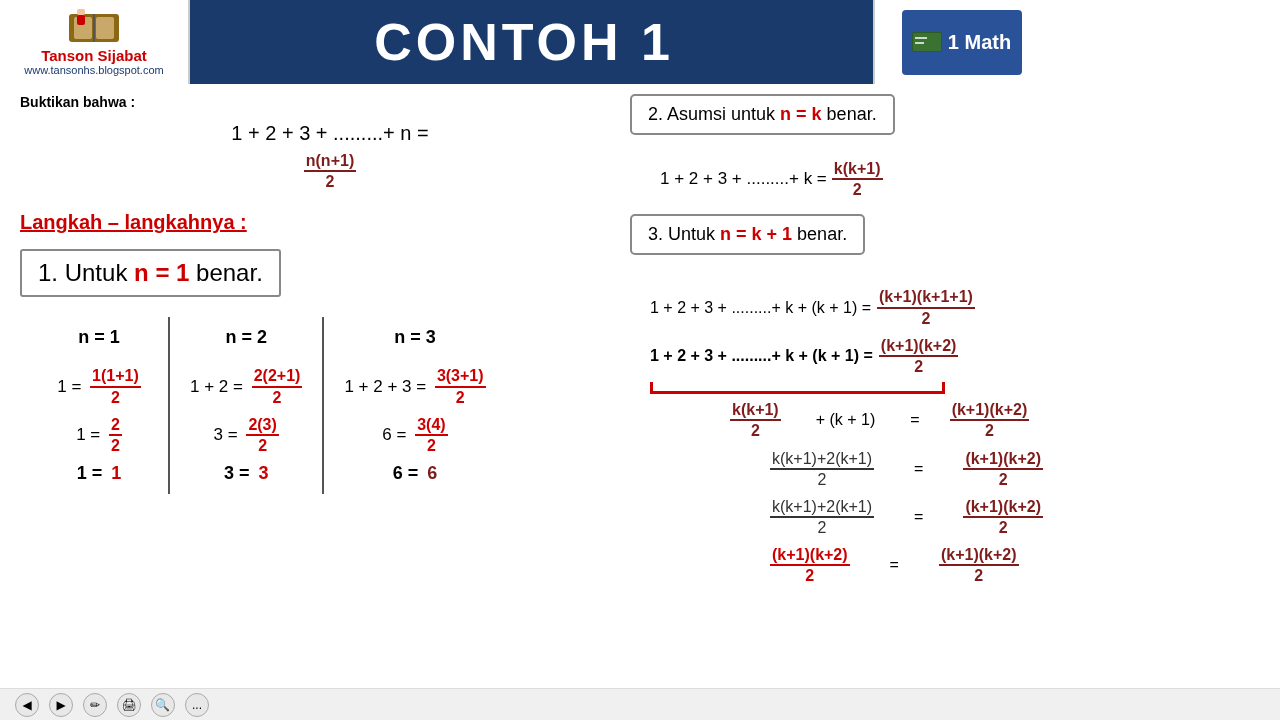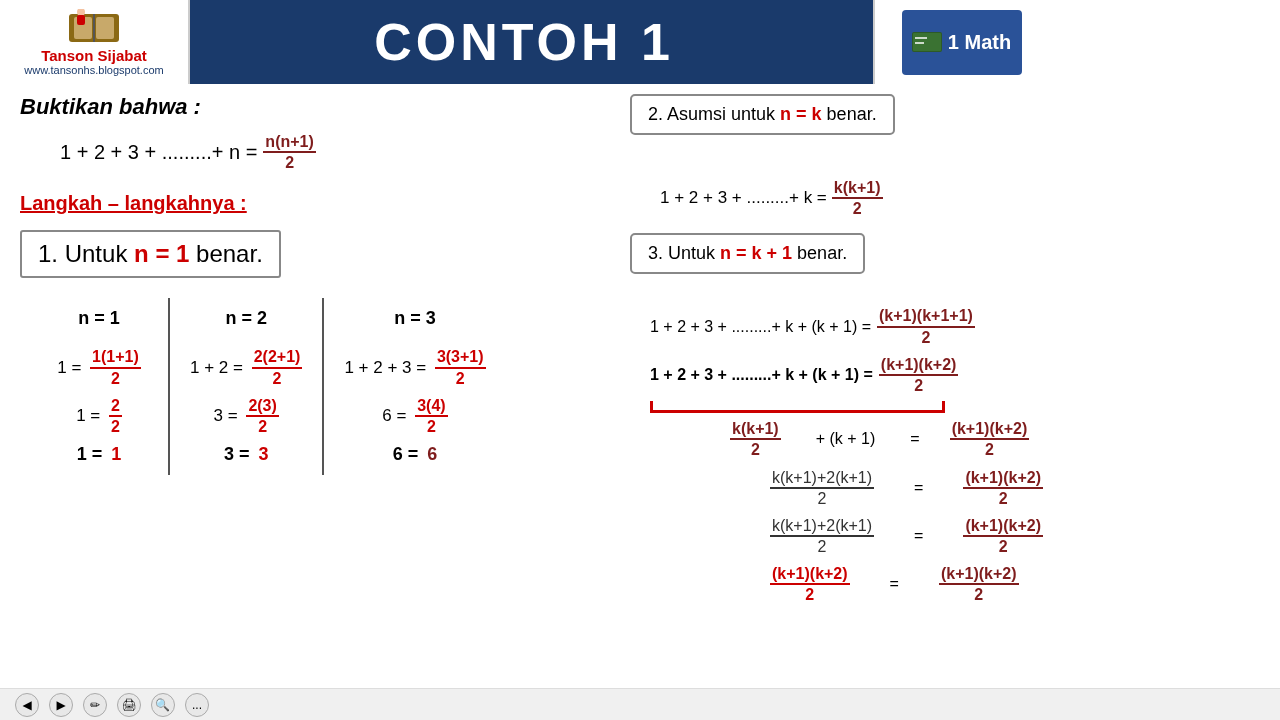--- a/index.html
+++ b/index.html
@@ -84,35 +84,35 @@
       height: 636px;
     }
 
     
     .left-panel {
       width: 600px;
       padding-right: 20px;
     }
 
     .prove-text {
-      font-size: 22px;
+      font-size: 14px;
       font-weight: bold;
       color: #000;
       margin-bottom: 12px;
-      font-style: italic;
     }
 
     .formula-main {
       font-size: 20px;
       color: #000;
       margin-left: 40px;
       margin-bottom: 20px;
       display: flex;
       align-items: center;
       gap: 6px;
+      flex-direction: column;
     }
     .frac {
       display: inline-flex;
       flex-direction: column;
       align-items: center;
       vertical-align: middle;
       font-size: 16px;
     }
     .frac .num {
       border-bottom: 2px solid currentColor;
@@ -194,21 +194,21 @@
       font-size: 17px;
       color: #000;
       margin: 8px 0;
       display: flex;
       align-items: center;
       gap: 6px;
     }
 
     .assumption-line {
       font-size: 17px;
-      margin: 19px 0 15px 30px;
+      margin: 0 0 15px 30px;
       display: flex;
       align-items: center;
       gap: 5px;
     }
 
     .eq-row {
       display: flex;
       align-items: center;
       justify-content: center;
       gap: 20px;

